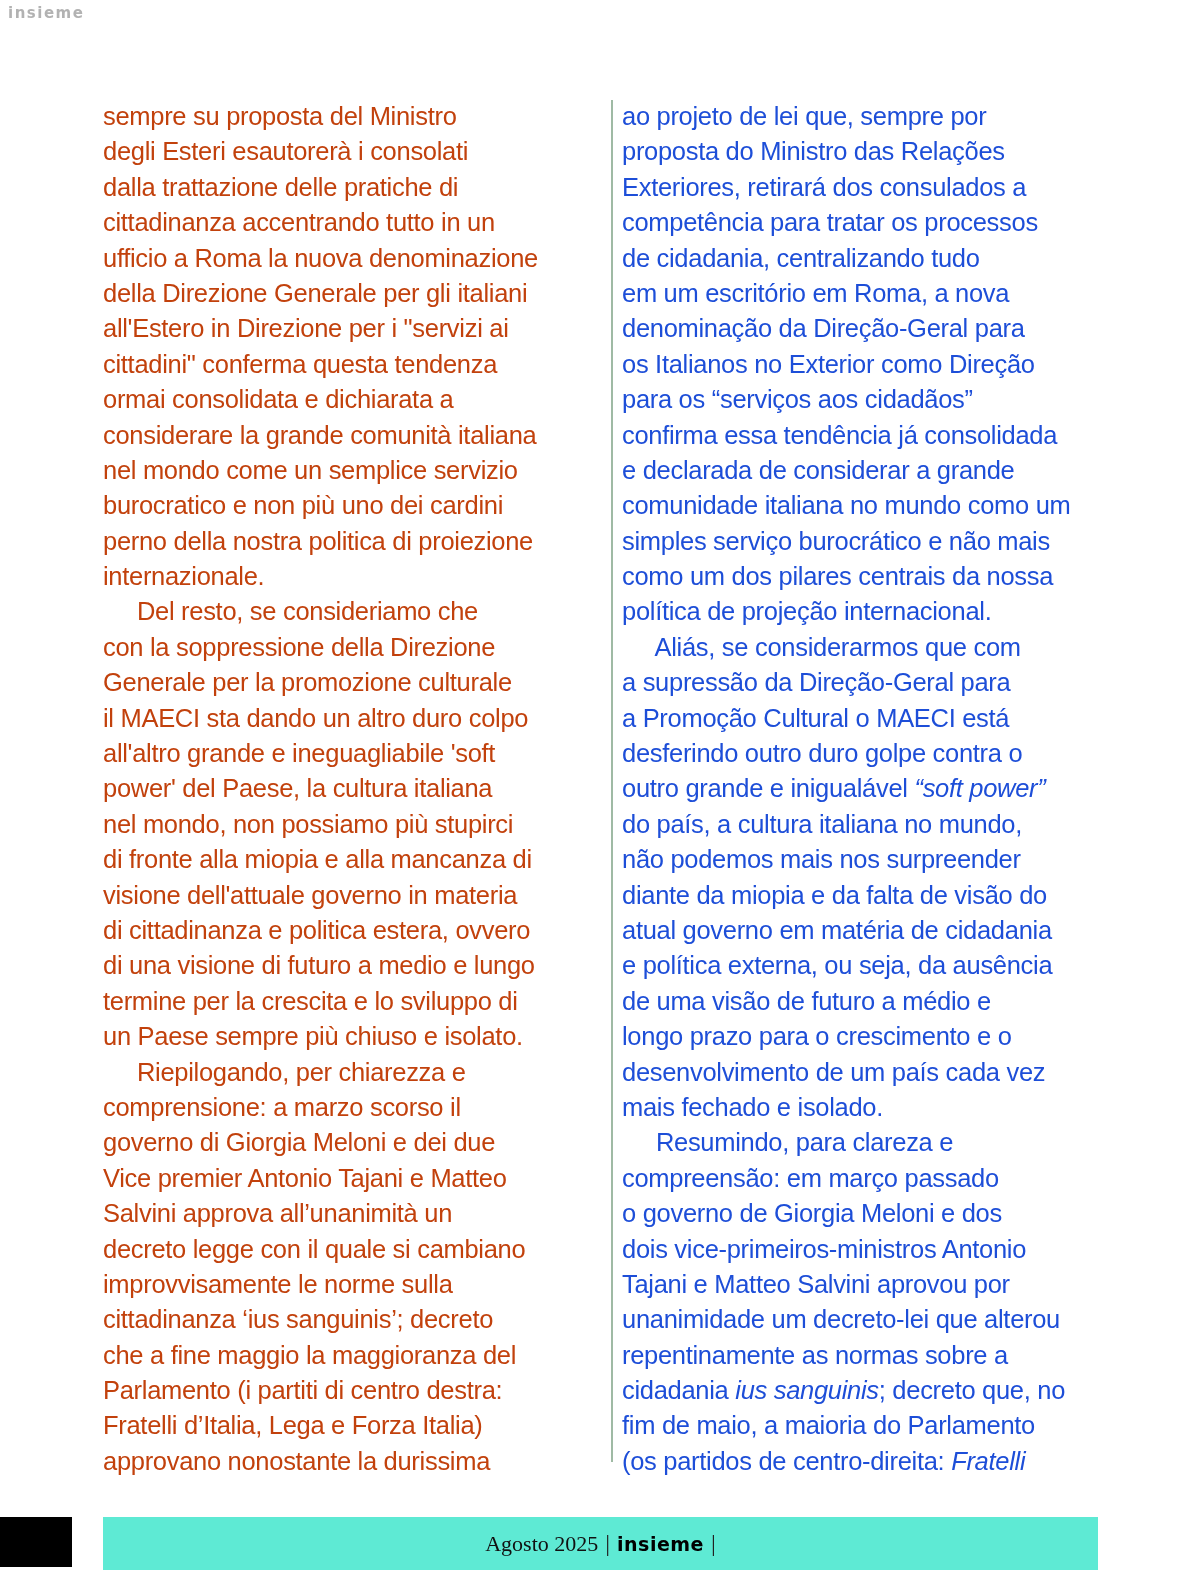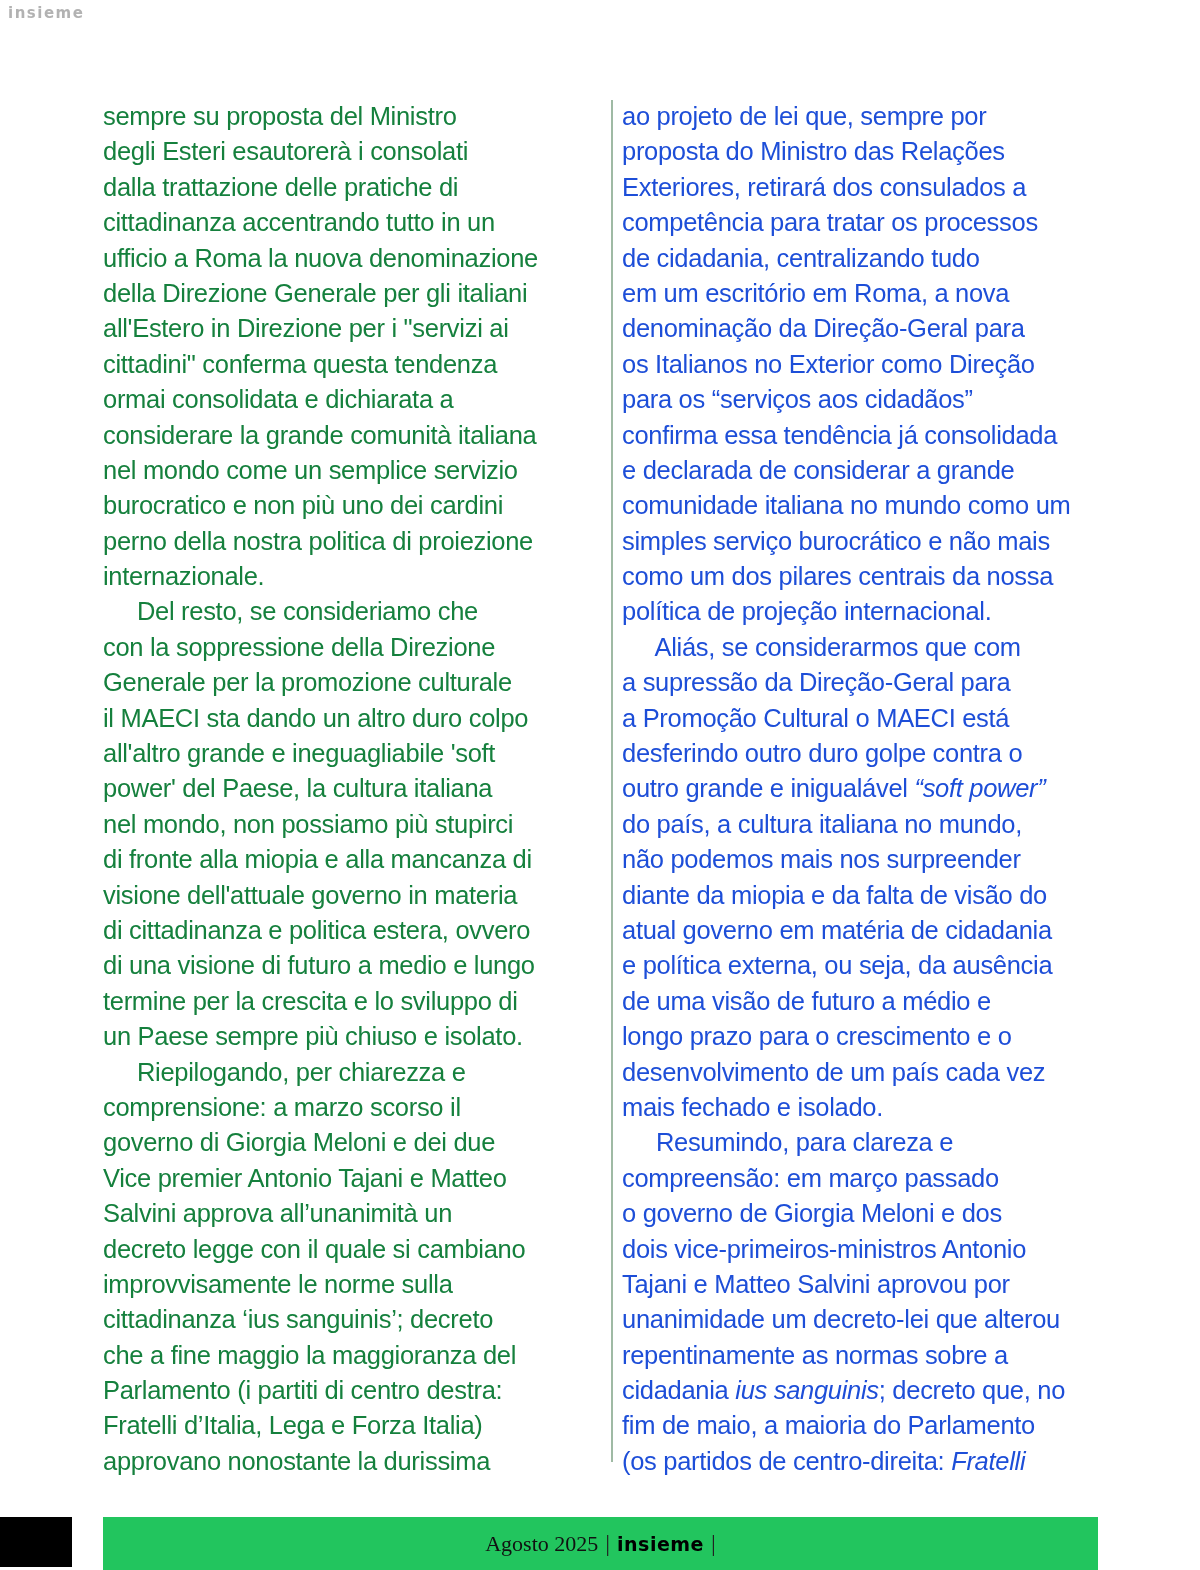--- a/index.html
+++ b/index.html
@@ -36,21 +36,21 @@
     font-size: 25.5px;
     letter-spacing: -0.3px;
     line-height: 35.4px;
   }
   .column .text-line {
     height: 35.4px;
   }
   .col-left {
     left: 103px;
     width: 490px;
-    color: #15803d;
+    color: #c2410c;
   }
   .col-right {
     left: 622px;
     width: 490px;
     color: #1d4ed8;
   }
   .italic {
     font-style: italic;
   }
 
@@ -72,21 +72,21 @@
     width: 72px;
     height: 50px;
     background: #000000;
   }
   .footer-bar {
     position: absolute;
     left: 103px;
     top: 1517px;
     width: 995px;
     height: 53px;
-    background: #22c55e;
+    background: #5eead4;
     display: flex;
     align-items: center;
     justify-content: center;
   }
   .footer-text {
     display: flex;
     align-items: center;
     gap: 7px;
     color: #111111;
   }

